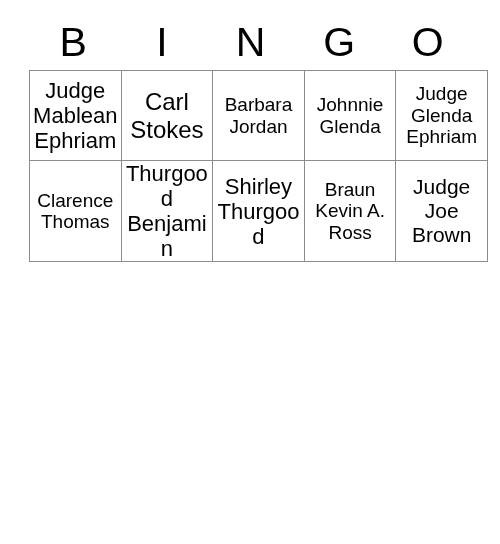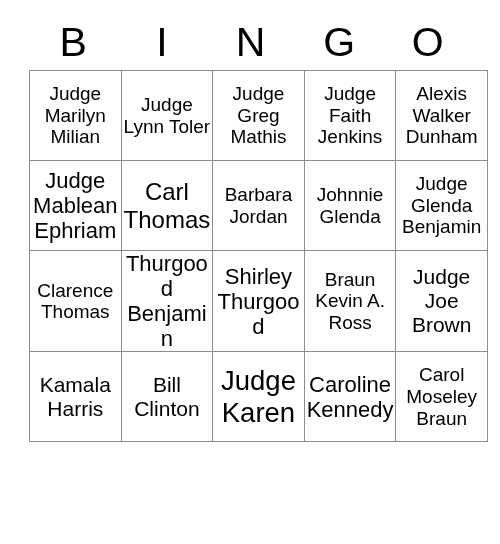--- a/index.html
+++ b/index.html
@@ -77,82 +77,48 @@
     <div class="header-cell">I</div>
     <div class="header-cell">N</div>
     <div class="header-cell">G</div>
     <div class="header-cell">O</div>
   </div>
 
   <table id="grid">
     <tbody>
       <tr>
         <td>
-            <span class="cell-text fs-m">Judge Marilyn Milian</span>
-          </td>
-        <td>
-            <span class="cell-text fs-m">Judge Lynn Toler</span>
-          </td>
-        <td>
-            <span class="cell-text fs-m">Judge Greg Mathis</span>
-          </td>
-        <td>
-            <span class="cell-text fs-m">Judge Faith Jenkins</span>
-          </td>
-        <td>
-            <span class="cell-text fs-m">Alexis Walker Dunham</span>
-          </td>
-      </tr>
-      <tr>
-        <td>
             <span class="cell-text fs-s">Judge Mablean Ephriam</span>
           </td>
         <td>
-            <span class="cell-text fs-xl">Carl Thomas</span>
+            <span class="cell-text fs-xl">Carl Stokes</span>
           </td>
         <td>
             <span class="cell-text fs-m">Barbara Jordan</span>
           </td>
         <td>
             <span class="cell-text fs-m">Johnnie Glenda</span>
           </td>
         <td>
-            <span class="cell-text fs-m">Judge Glenda Benjamin</span>
+            <span class="cell-text fs-m">Judge Glenda Ephriam</span>
           </td>
       </tr>
       <tr>
         <td>
             <span class="cell-text fs-m">Clarence Thomas</span>
           </td>
         <td>
             <span class="cell-text fs-s">Thurgood Benjamin</span>
           </td>
         <td>
             <span class="cell-text fs-s">Shirley Thurgood</span>
           </td>
         <td>
             <span class="cell-text fs-m">Braun Kevin A. Ross</span>
           </td>
         <td>
             <span class="cell-text fs-l">Judge Joe Brown</span>
           </td>
       </tr>
-      <tr>
-        <td>
-            <span class="cell-text fs-l">Kamala Harris</span>
-          </td>
-        <td>
-            <span class="cell-text fs-l">Bill Clinton</span>
-          </td>
-        <td>
-            <span class="cell-text fs-xxl">Judge Karen</span>
-          </td>
-        <td>
-            <span class="cell-text fs-s">Caroline Kennedy</span>
-          </td>
-        <td>
-            <span class="cell-text fs-m">Carol Moseley Braun</span>
-          </td>
-      </tr>
     </tbody>
   </table>
 
 </div>
 
 </body></html>

